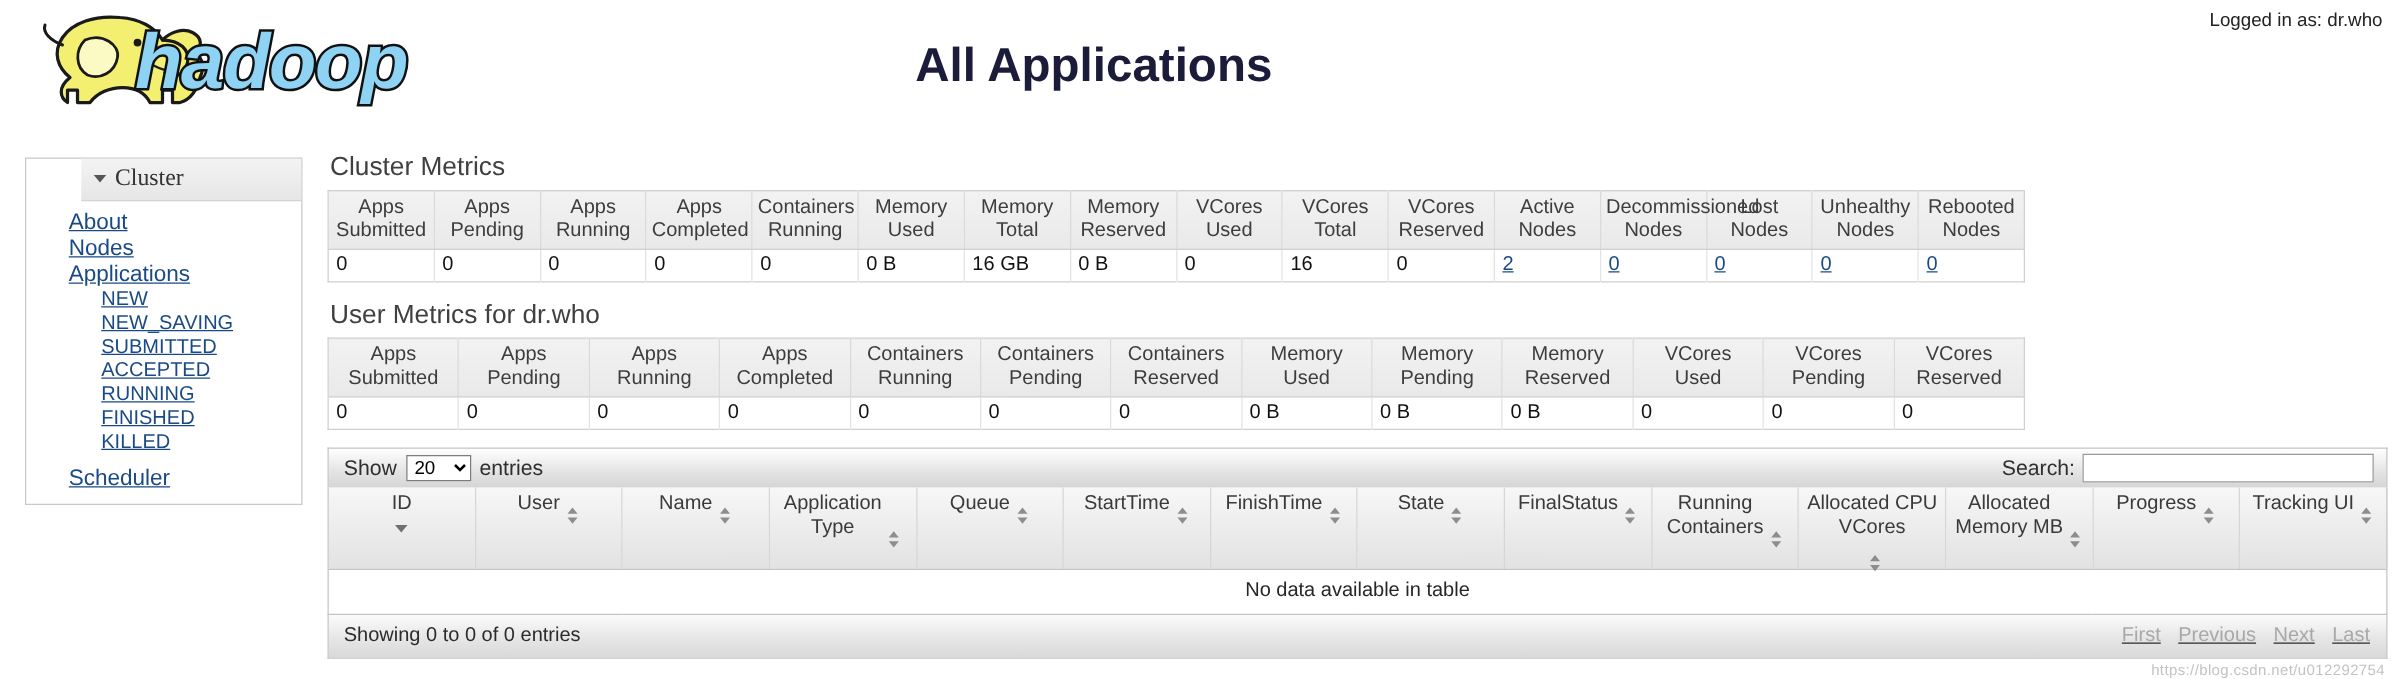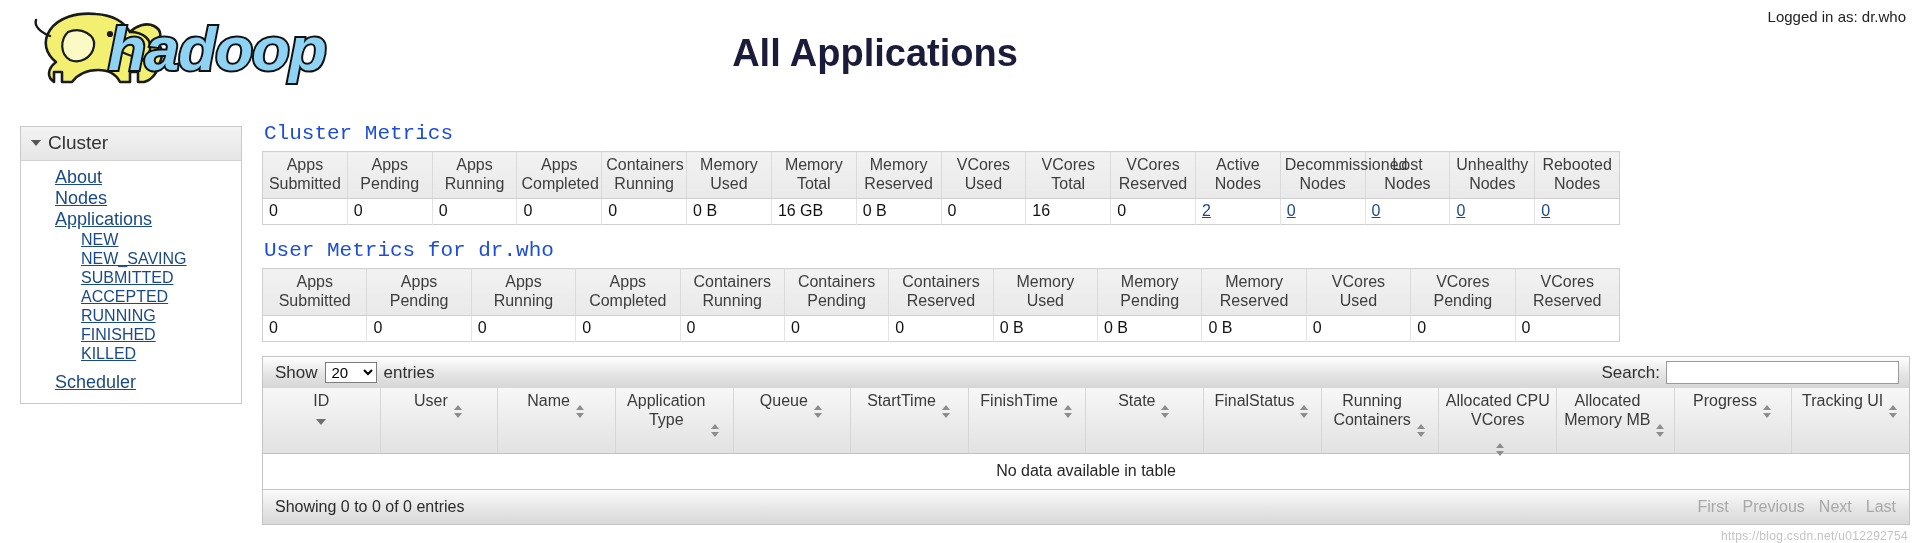--- a/index.html
+++ b/index.html
@@ -58,24 +58,25 @@
     border: 1px solid #c9c9c9;
     background: #fff;
     margin-bottom: 7px;
   }
   .nav-head {
     background: linear-gradient(to bottom, #f3f3f3 0%, #e6e6e6 100%);
     border-bottom: 1px solid #d3d3d3;
     padding: 5px 8px 6px 10px;
     font-size: 19px;
     color: #333;
-    font-family: Liberation Sans, sans-serif;
+    font-family: Liberation Serif, serif;
     display: flex;
     align-items: center;
     gap: 7px;
+    margin-left: 44px;
   }
   .nav-head.collapsed { border-bottom: none; }
   .tri-down {
     width: 0; height: 0;
     border-left: 5px solid transparent;
     border-right: 5px solid transparent;
     border-top: 6px solid #555;
     display: inline-block;
   }
   .tri-right {
@@ -110,23 +111,23 @@
 
   
   #main {
     position: absolute;
     left: 262px;
     top: 122px;
     width: 1648px;
   }
   .section-title {
     font-size: 21px;
-    color: #1d4ed8;
+    color: #404040;
     margin: 0 0 6px 2px;
-    font-family: Liberation Mono, monospace;
+    font-family: Liberation Sans, sans-serif;
   }
   table.metrics {
     border-collapse: collapse;
     width: 1358px;
     table-layout: fixed;
     margin-bottom: 14px;
     border: 1px solid #cfcfcf;
     background: #fff;
   }
   table.metrics th {
@@ -258,21 +259,21 @@
     border-top: none;
     height: 34px;
     display: flex;
     align-items: center;
     justify-content: space-between;
     padding: 0 6px 0 12px;
     font-size: 16px;
     color: #2b2b2b;
     font-family: "Liberation Sans", sans-serif;
   }
-  .dt-paginate { display: flex; align-items: center; }
+  .dt-paginate { display: flex; align-items: center; text-decoration: underline; }
   .pg-btn {
     color: #a8a8a8;
     font-size: 16px;
     padding: 3px 7px;
     font-family: "Liberation Sans", sans-serif;
     white-space: nowrap;
   }
   #watermark {
     position: absolute;
     right: 12px;

